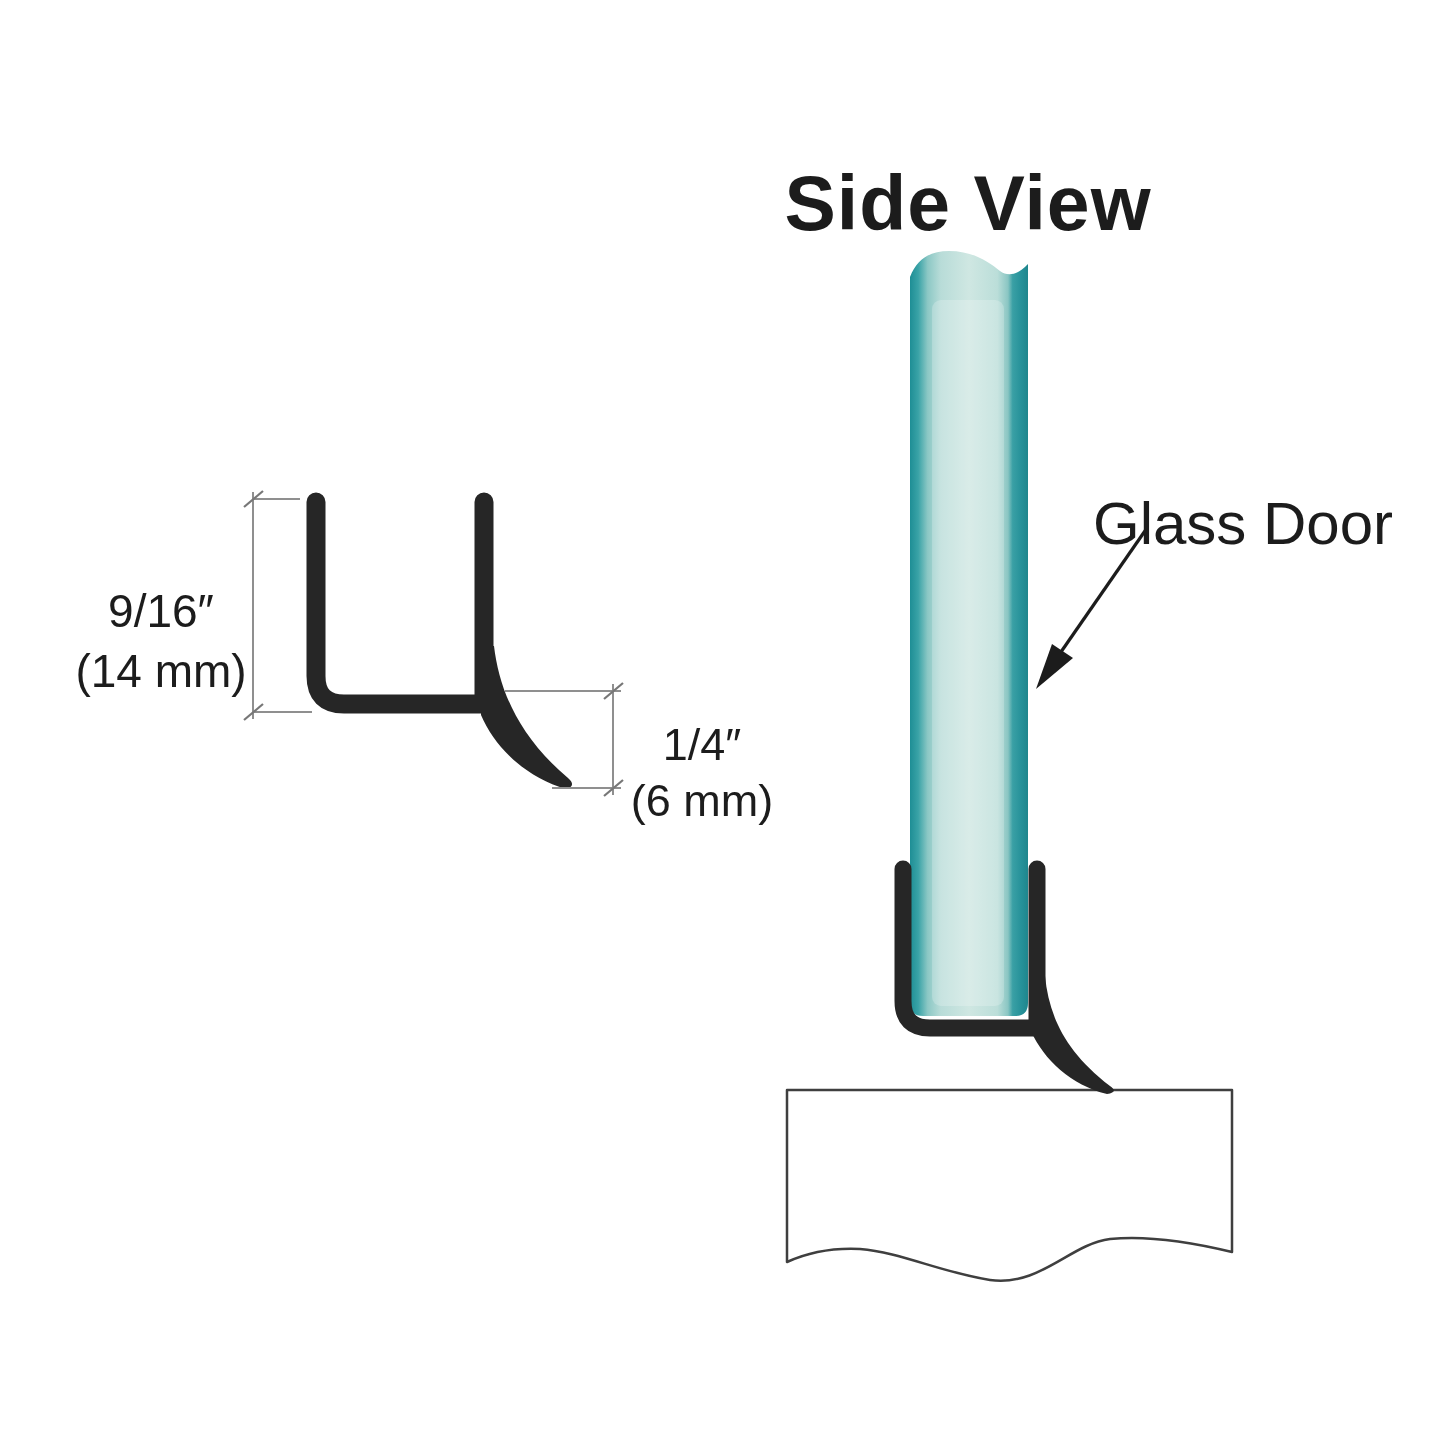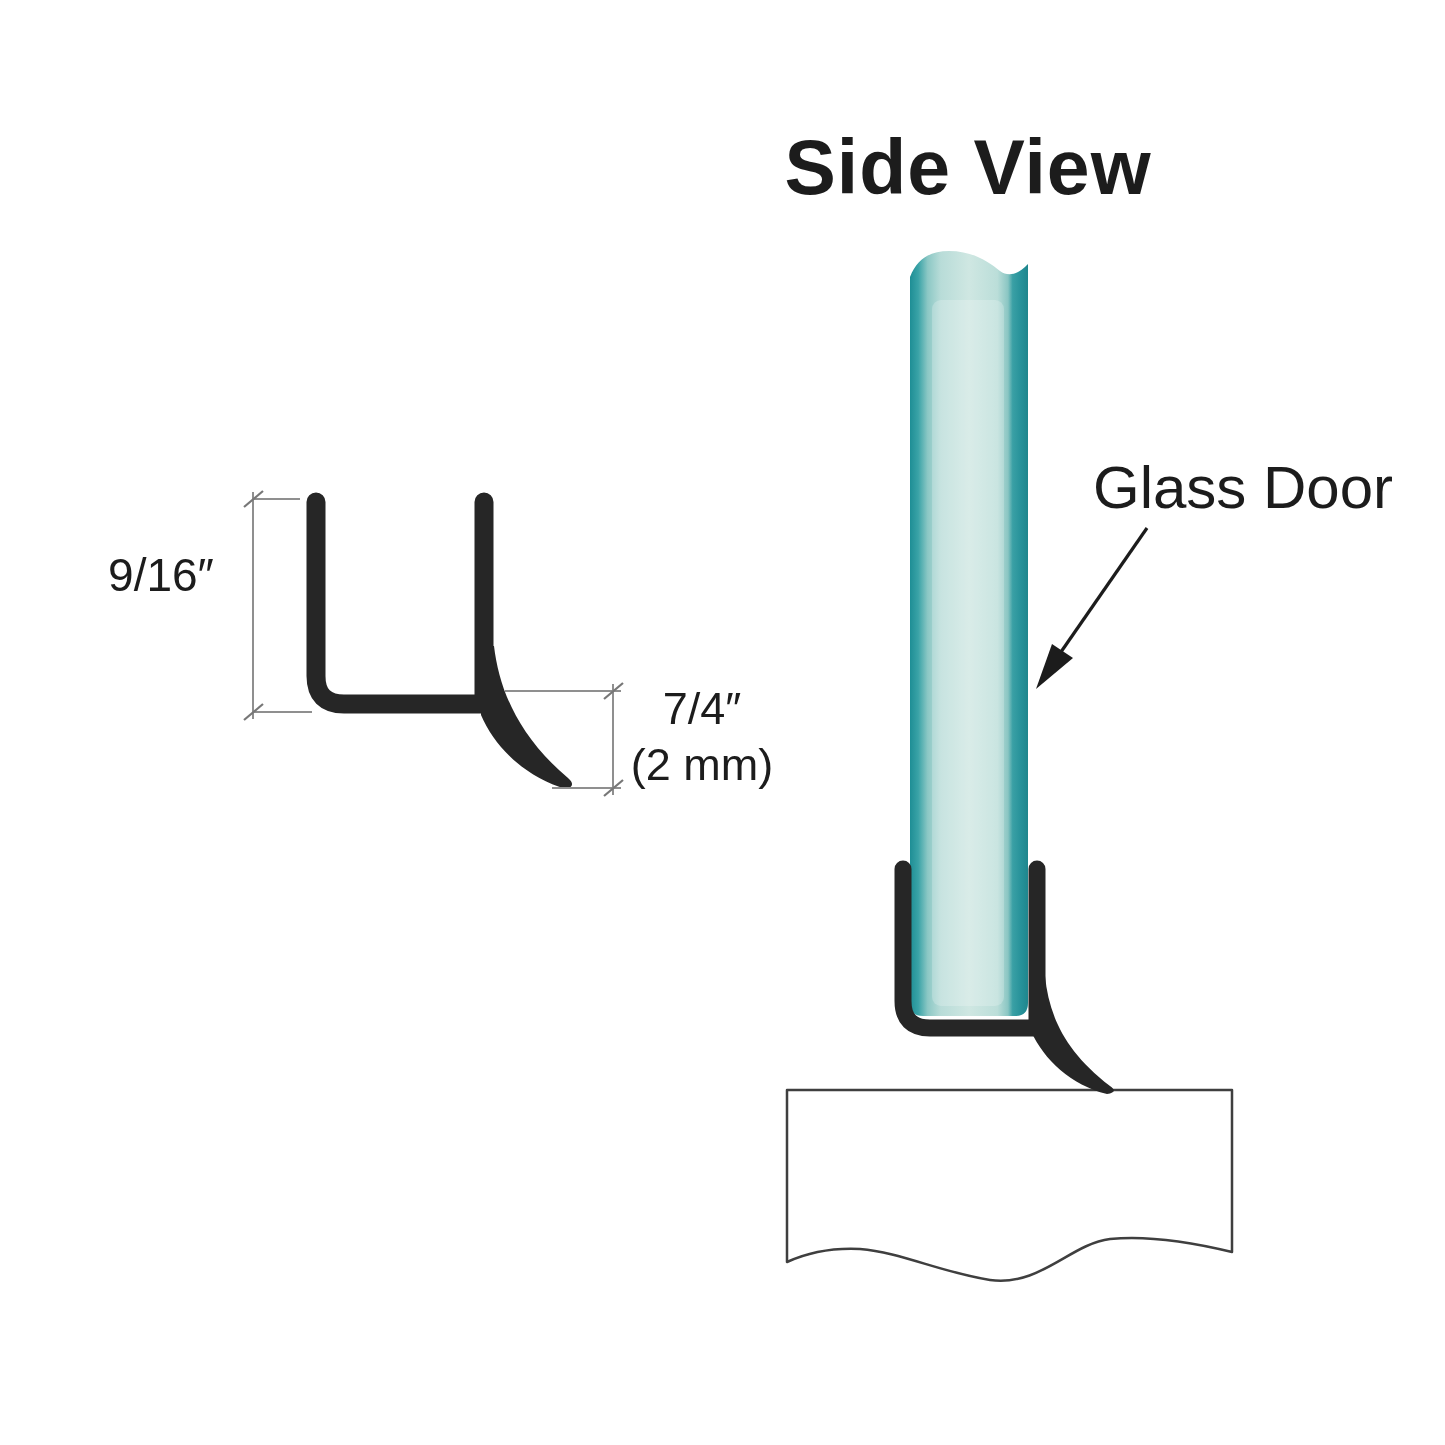--- a/index.html
+++ b/index.html
@@ -5,21 +5,21 @@
   html,body{margin:0;padding:0;background:#fff;}
   .canvas{
     position:relative;
     width:1445px;height:1445px;
     background:var(--background,#fff);
     font-family:"Liberation Sans",sans-serif;
     color:var(--text-black,#1c1c1c);
     overflow:hidden;
   }
   .canvas svg{position:absolute;left:0;top:0;}
-  .label{position:absolute;white-space:nowrap;}
+  .label{position:absolute;white-space:nowrap;margin-top:36px;}
   .title{
     left:968px;top:127px;transform:translateX(-50%);
     font-size:77px;line-height:80px;font-weight:600;letter-spacing:1px;
   }
   .glass-door-label{
     left:1093px;top:456px;
     font-size:60px;line-height:64px;font-weight:400;
   }
   .dim-label{
     transform:translateX(-50%);
@@ -104,21 +104,22 @@
       <polygon class="arrow-head" points="1036,689 1073,658 1052,644"></polygon>
     </g>
   </svg>
 
   <div class="label title">Side View</div>
 
   <div class="label glass-door-label">Glass Door</div>
 
   <div class="label dim-label dim-height">
     <div>9/16″</div>
+    <div>(14 mm)</div>
   </div>
 
   <div class="label dim-label dim-depth">
-    <div>7/4″</div>
-    <div>(2 mm)</div>
+    <div>1/4″</div>
+    <div>(6 mm)</div>
   </div>
 
 
 </div>
 
 </body></html>

